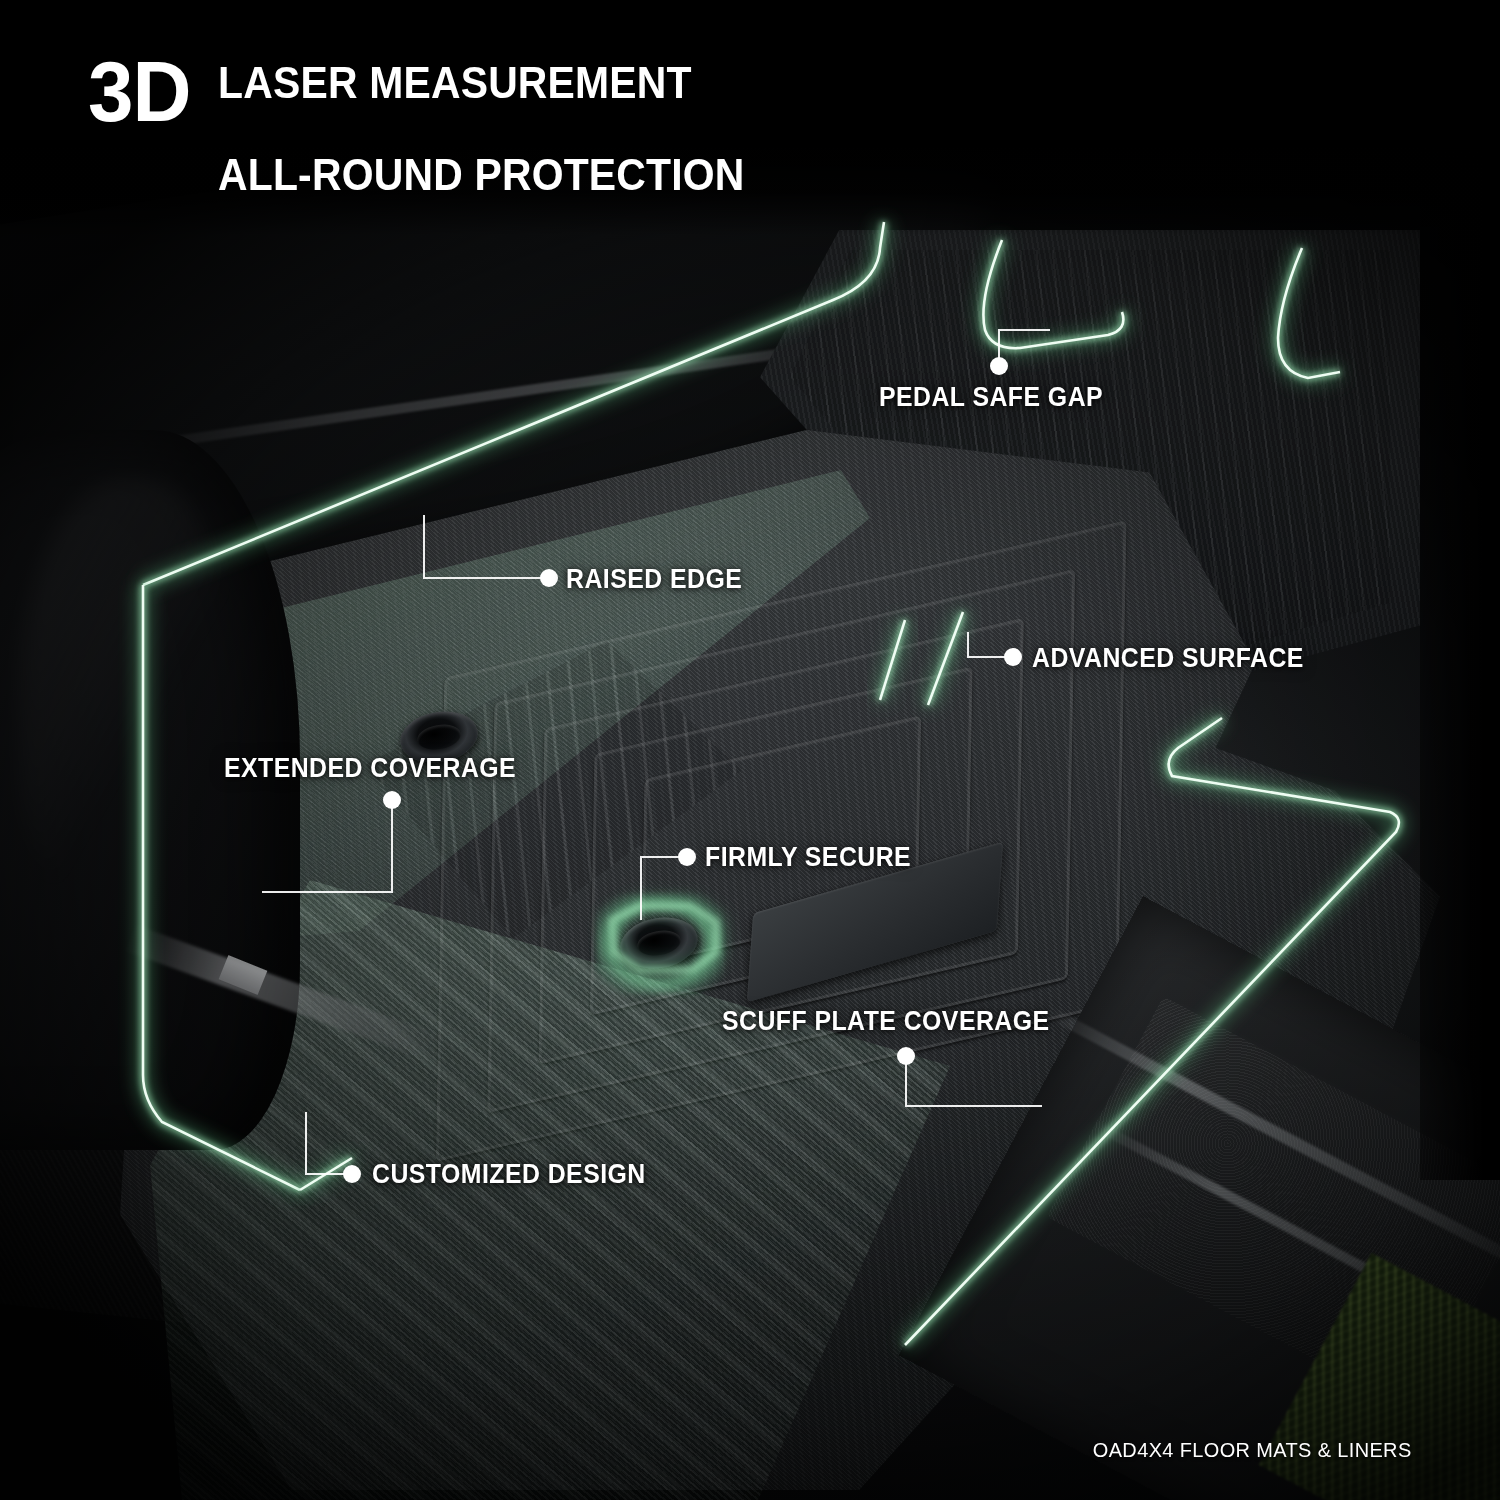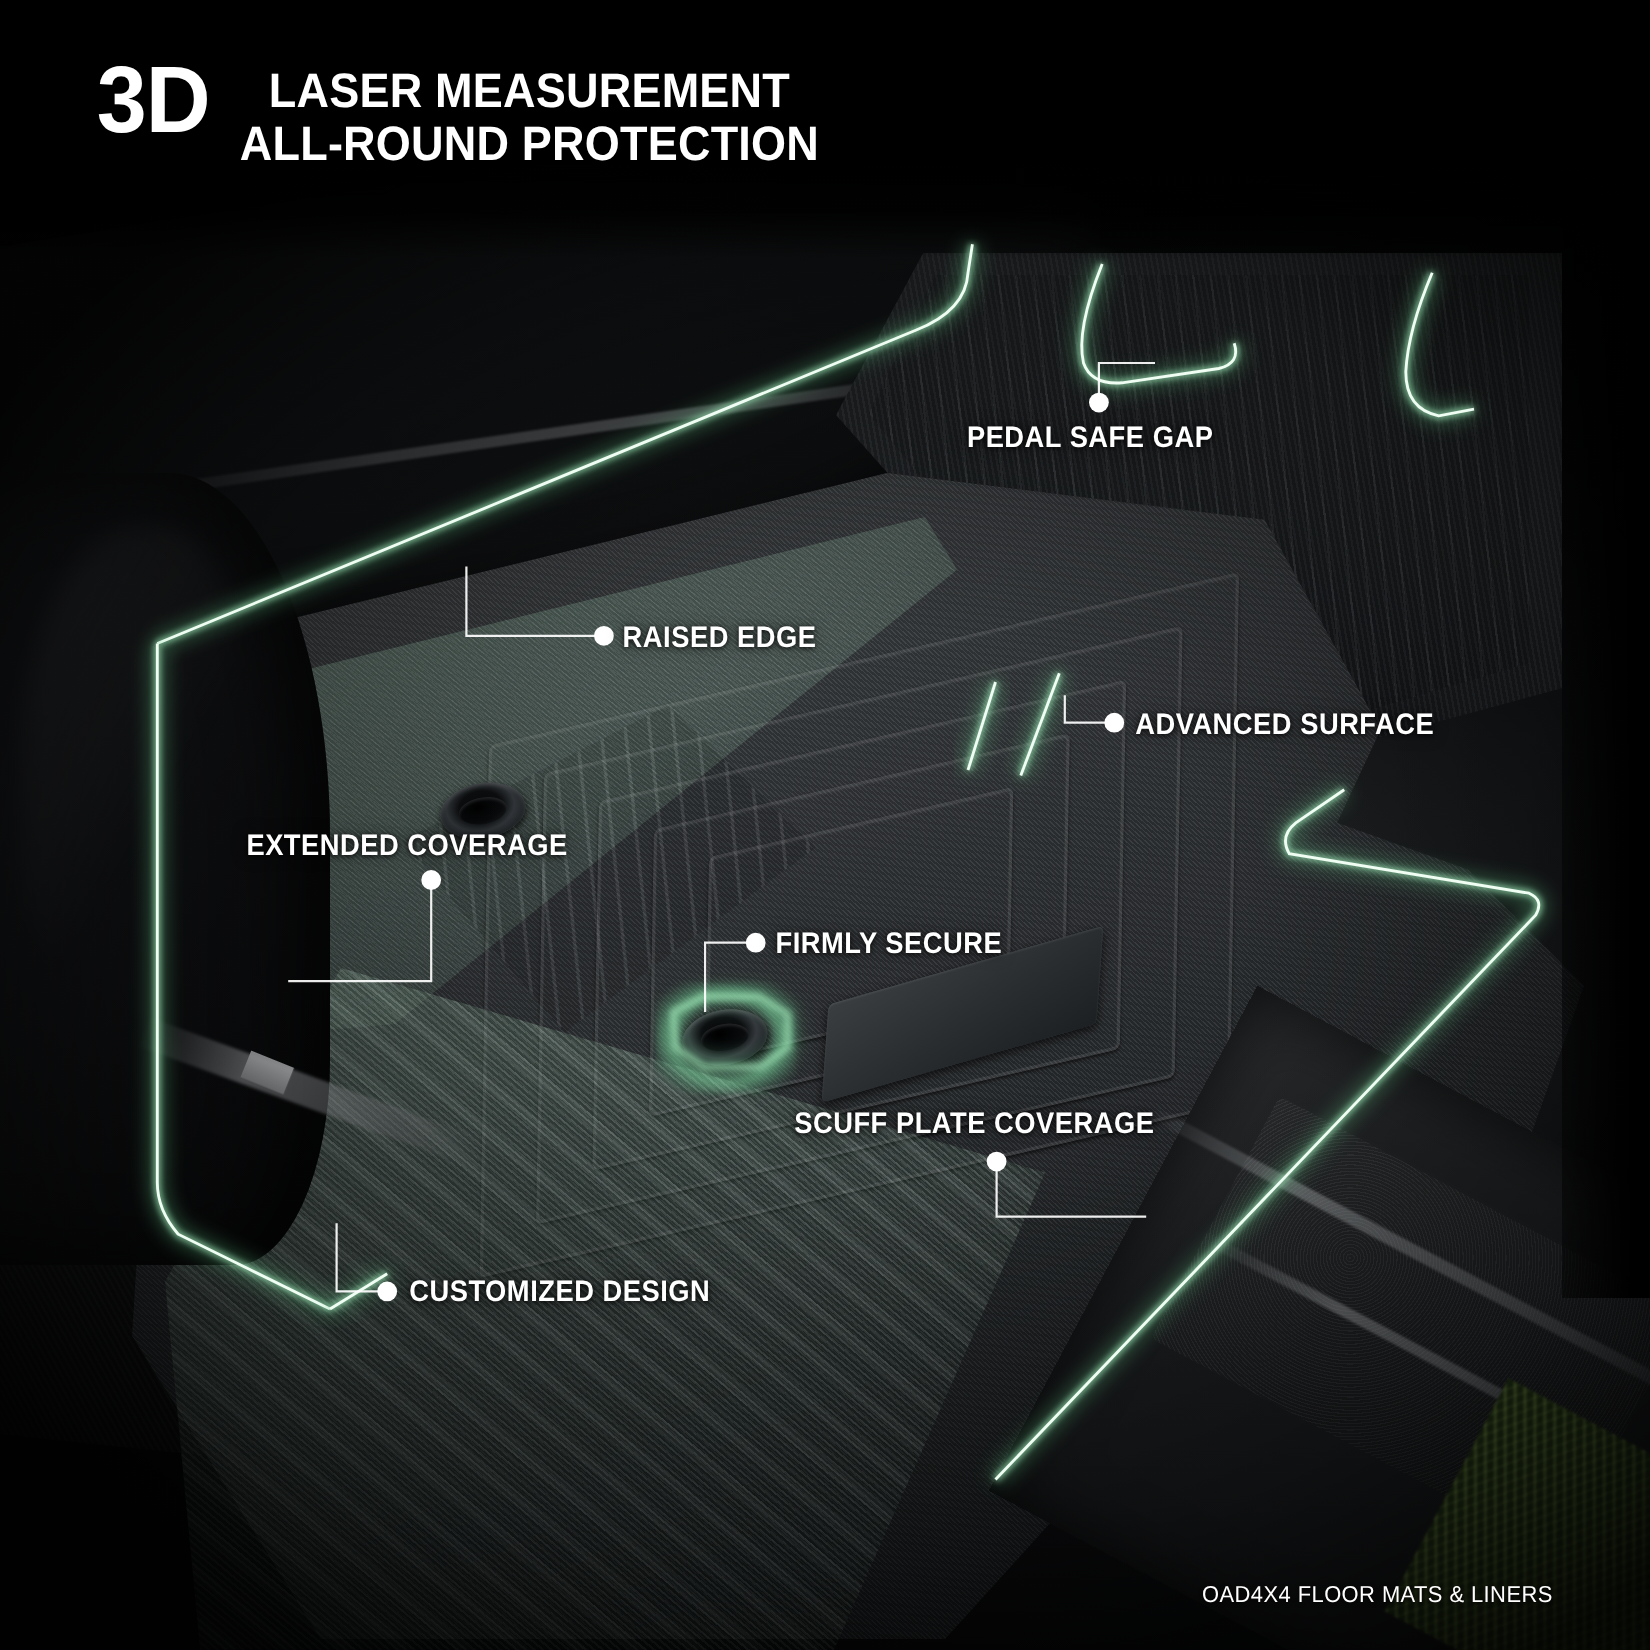--- a/index.html
+++ b/index.html
@@ -280,29 +280,29 @@
     letter-spacing:.5px;
     white-space:nowrap;
     transform:scaleX(.92);
     transform-origin:left center;
     text-shadow:0 1px 5px rgba(0,0,0,.85), 0 0 14px rgba(0,0,0,.6);
   }
 
   
   .headline {
     position:absolute; left:88px; top:52px;
-    display:flex; align-items:flex-start; gap:22px;text-align:center;
+    display:flex; align-items:flex-start; gap:22px;
   }
   .h-3d {
     color:#fff; font-weight:bold; font-size:86px; line-height:.92;
     letter-spacing:-1px;
     transform:scaleX(.95); transform-origin:left top;
   }
   .h-lines {
-    display:flex; flex-direction:column; padding-top:7px;
+    display:flex; flex-direction:column; padding-top:7px;gap:44px;
   }
   .h-line {
     color:#fff; font-weight:bold; font-size:44px; line-height:1.08;
     letter-spacing:.2px;
     transform:scaleX(.93); transform-origin:left top;
   }
 
   
   .watermark {
     position:absolute; left:28px; bottom:22px;

